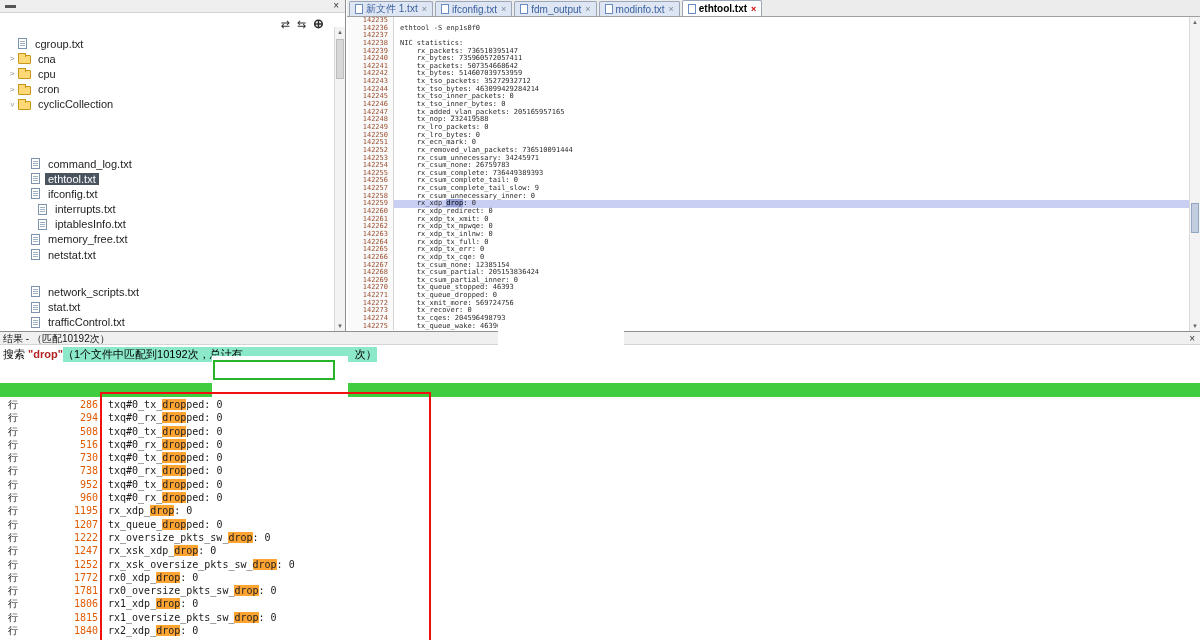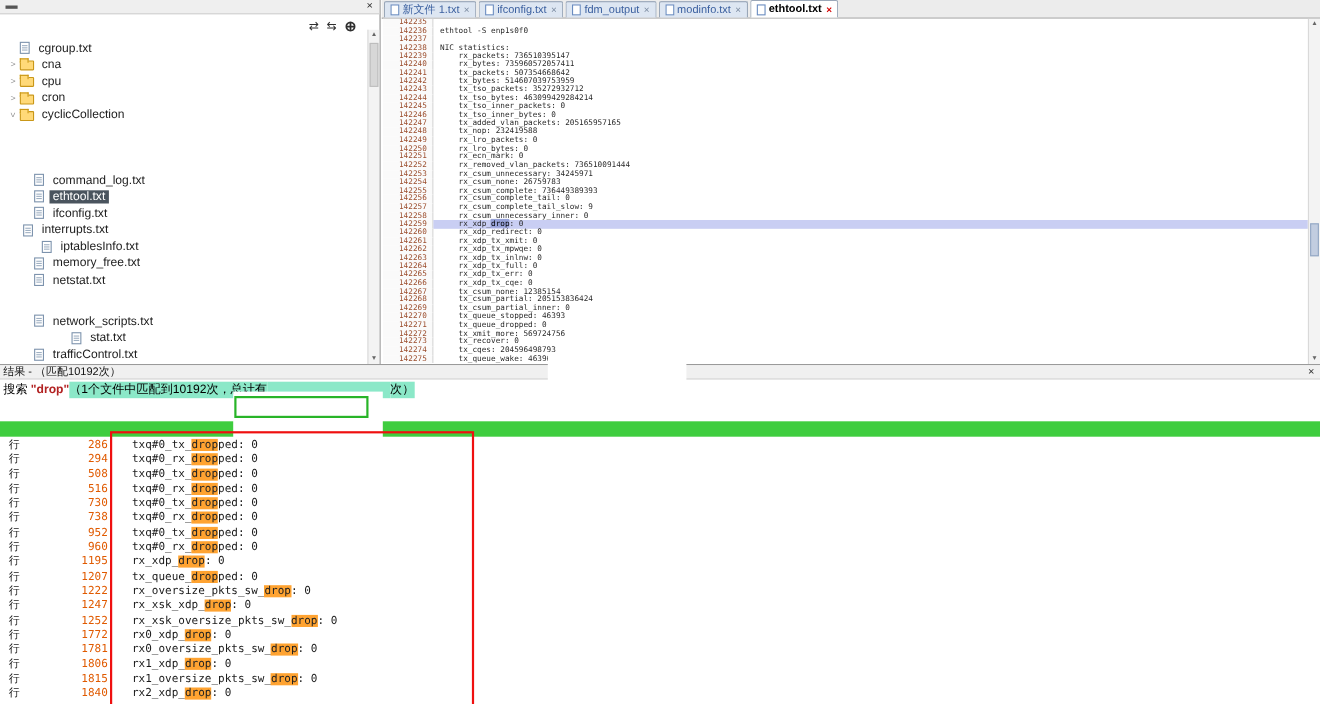--- a/index.html
+++ b/index.html
@@ -59,21 +59,21 @@
   .res-summary { position:absolute; top:15px; left:3px; height:15px; font-size:11px; line-height:15px; white-space:pre; display:flex; }
   .res-summary .term { font-weight:bold; color:#b22222; }
   .res-summary .hl { background:#8be8c8; }
   .res-summary .gap { display:inline-block; width:112px; background:#8be8c8; }
   .res-path { position:absolute; top:51px; left:0; right:0; height:14px; background:#3fcd3f; color:#073807; font-family:"DejaVu Sans Mono",monospace; font-size:10px; line-height:14px; white-space:pre; overflow:hidden; font-weight:bold; }
   .res-path .pgap { display:inline-block; width:128px; }
   .res-rows { position:absolute; top:66px; left:0; right:0; bottom:0; overflow:hidden; }
   .res-row { height:13.3px; line-height:13.3px; display:flex; font-size:10px; color:#1a1a1a; }
   .res-lbl { flex:none; width:20px; padding-left:8px; font-family:"Liberation Sans",sans-serif; }
   .res-num { flex:none; width:84px; text-align:right; color:#e05a00; font-family:"DejaVu Sans Mono",monospace; }
-  .res-content { margin-left:16px; font-family:"DejaVu Sans Mono",monospace; white-space:pre; }
+  .res-content { margin-left:4px; font-family:"DejaVu Sans Mono",monospace; white-space:pre; }
   .match { background:#ffa331; color:#222; }
 
   
   .blob { position:absolute; background:#fff; z-index:5; }
   .blob1 { left:212px; top:356px; width:136px; height:42px; }
   .blob2 { left:498px; top:321px; width:126px; height:27px; }
   .green-box { position:absolute; left:213px; top:360px; width:122px; height:20px; border:2px solid #28b428; z-index:11; }
   .red-box { position:absolute; left:100px; top:392px; width:331px; height:256px; border:2px solid #ef1010; z-index:10; }
 </style>
 </head>
@@ -125,21 +125,21 @@
         <div class="tree-row selected" style="padding-left: 19px;">
           <span class="tree-arrow"></span>
           <span class="icon-file"></span>
           <span class="tree-label">ethtool.txt</span>
         </div>
         <div class="tree-row" style="padding-left: 19px;">
           <span class="tree-arrow"></span>
           <span class="icon-file"></span>
           <span class="tree-label">ifconfig.txt</span>
         </div>
-        <div class="tree-row" style="padding-left: 9px;">
+        <div class="tree-row" style="padding-left: 26px;">
           <span class="tree-arrow"></span>
           <span class="icon-file"></span>
           <span class="tree-label">interrupts.txt</span>
         </div>
         <div class="tree-row" style="padding-left: 26px;">
           <span class="tree-arrow"></span>
           <span class="icon-file"></span>
           <span class="tree-label">iptablesInfo.txt</span>
         </div>
         <div class="tree-row" style="padding-left: 19px;">
@@ -151,21 +151,21 @@
           <span class="tree-arrow"></span>
           <span class="icon-file"></span>
           <span class="tree-label">netstat.txt</span>
         </div>
         <div class="tree-spacer"></div>
         <div class="tree-row" style="padding-left: 19px;">
           <span class="tree-arrow"></span>
           <span class="icon-file"></span>
           <span class="tree-label">network_scripts.txt</span>
         </div>
-        <div class="tree-row" style="padding-left: 19px; margin-left: 34px;">
+        <div class="tree-row" style="padding-left: 19px;">
           <span class="tree-arrow"></span>
           <span class="icon-file"></span>
           <span class="tree-label">stat.txt</span>
         </div>
         <div class="tree-row" style="padding-left: 19px;">
           <span class="tree-arrow"></span>
           <span class="icon-file"></span>
           <span class="tree-label">trafficControl.txt</span>
         </div>
         <div class="tree-row" style="padding-left: 6px;">

